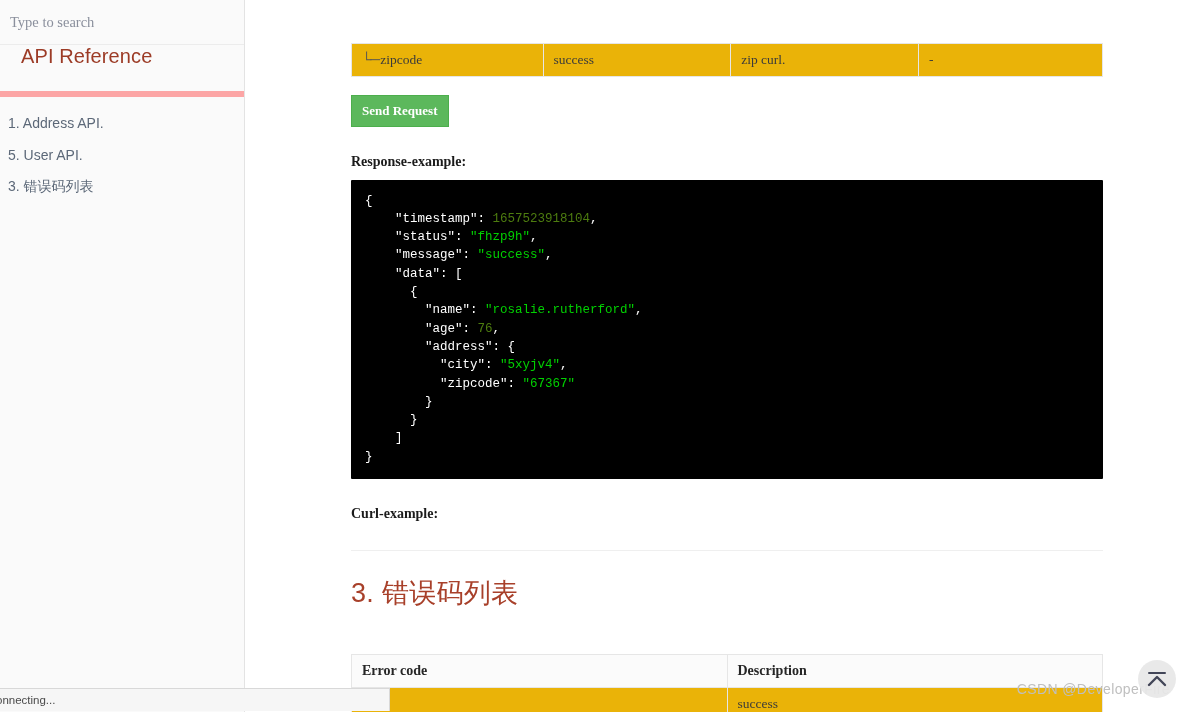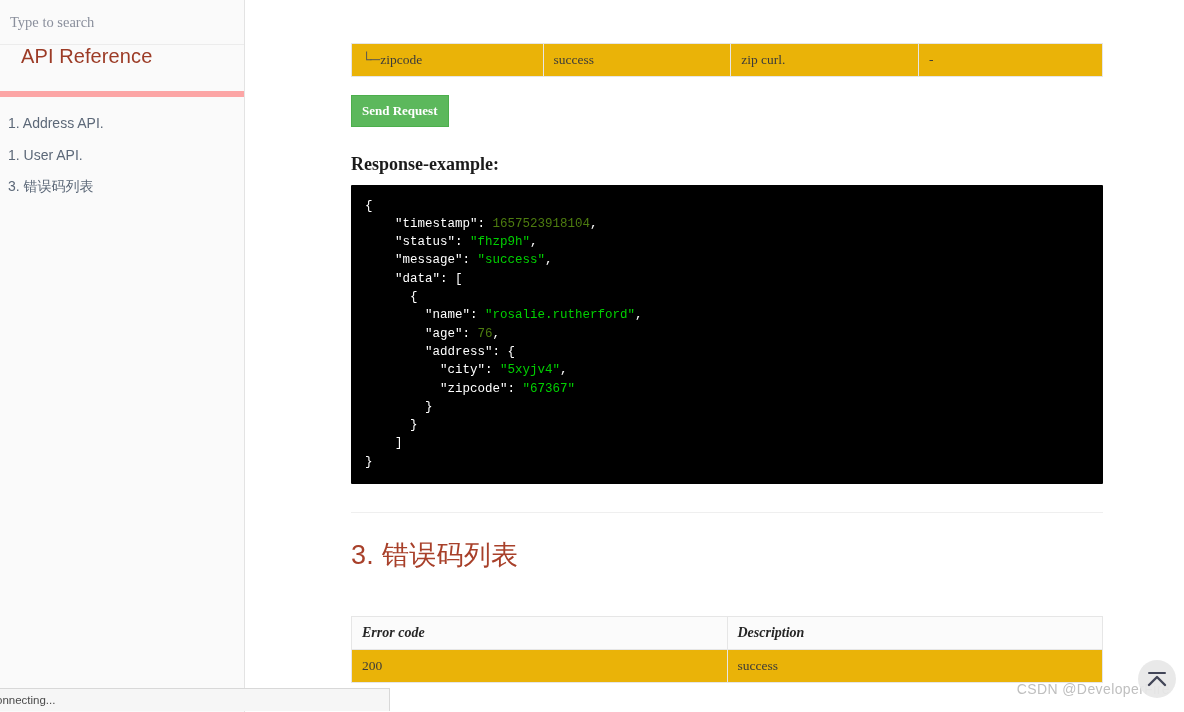--- a/index.html
+++ b/index.html
@@ -87,21 +87,20 @@
     text-align: left;
     vertical-align: middle;
     overflow: hidden;
     white-space: nowrap;
   }
   table.doc-table th {
     background: #fbfbfb;
     font-weight: bold;
     color: #262626;
     font-size: 14px;
-    font-style: italic;
   }
   .param-tree { color: #555; letter-spacing: -1px; margin-right: 1px; }
 
   
   .top-table-wrap { width: 100%; }
   .top-table td { height: 28px; padding-top: 4px; padding-bottom: 8px; }
 
   
   .btn-send {
     margin-top: 18px;
@@ -114,21 +113,21 @@
     font-weight: bold;
     font-size: 13px;
     padding: 6px 10px;
     cursor: pointer;
     line-height: 1.35;
   }
 
   .label-bold {
     font-family: "Liberation Serif", serif;
     font-weight: bold;
-    font-size: 18px;
+    font-size: 14px;
     color: #1b1b1b;
     margin-top: 27px;
     margin-bottom: 10px;
   }
 
   pre.code-block {
     background: #000000;
     color: #ffffff;
     font-family: "Liberation Mono", "DejaVu Sans Mono", monospace;
     font-size: 12.5px;
@@ -219,21 +218,21 @@
     <div class="search-wrap">
       <input class="search-input" type="text" placeholder="Type to search" style="">
     </div>
 
     <div class="brand-wrap">
       <span class="brand-title">API Reference</span>
     </div>
 
     <nav class="nav-list">
       <a class="nav-item">1. Address API.</a>
-      <a class="nav-item">1. User API.</a>
+      <a class="nav-item">5. User API.</a>
       <a class="nav-item">3. 错误码列表</a>
     </nav>
   </aside>
 
   <main class="content">
     <div class="inner">
 
       
       <div class="top-table-wrap">
         <table class="doc-table top-table">
@@ -269,20 +268,21 @@
         <span class="k">"age"</span>: <span class="n">76</span>,
         <span class="k">"address"</span>: {
           <span class="k">"city"</span>: <span class="s">"5xyjv4"</span>,
           <span class="k">"zipcode"</span>: <span class="s">"67367"</span>
         }
       }
     ]
 }</pre>
 
       
+      <div class="label-bold">Curl-example:</div>
 
       <hr class="rule">
 
       <h2 class="section-title">3. 错误码列表</h2>
 
       <table class="doc-table err-table">
         <colgroup>
             <col class="c1">
             <col class="c1">
           </colgroup>

